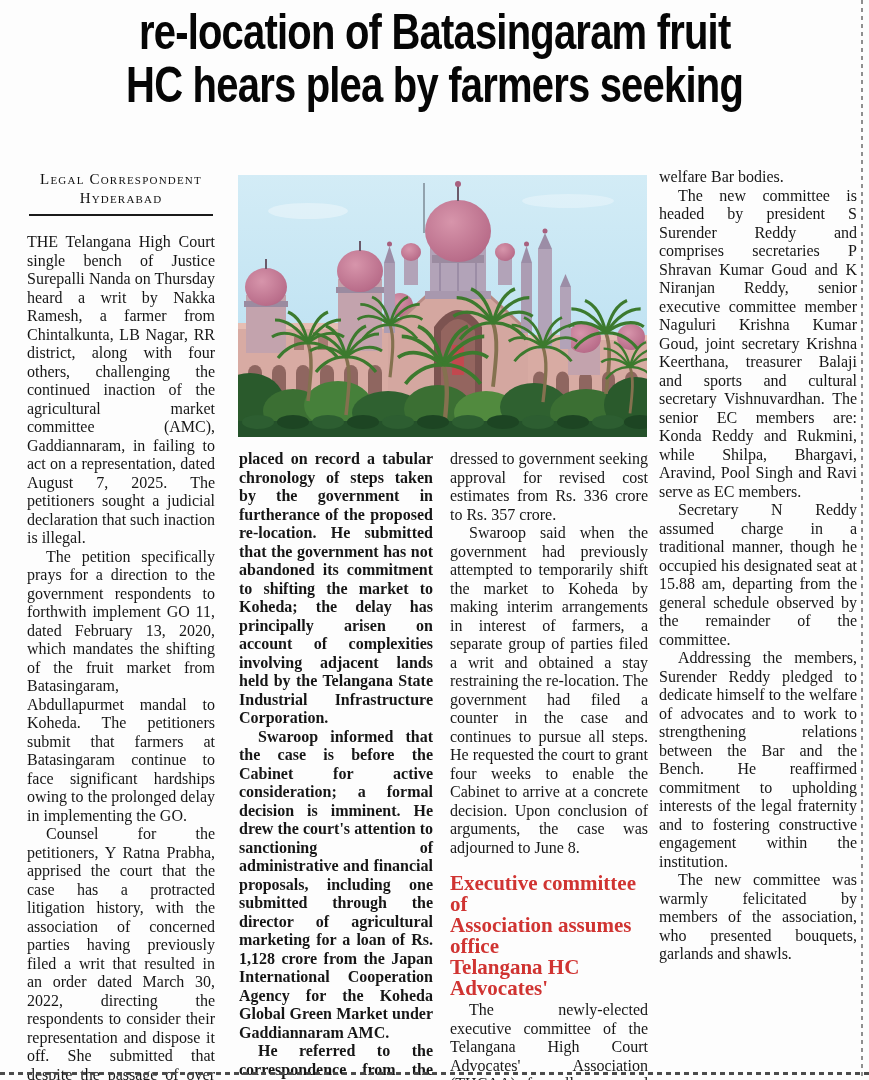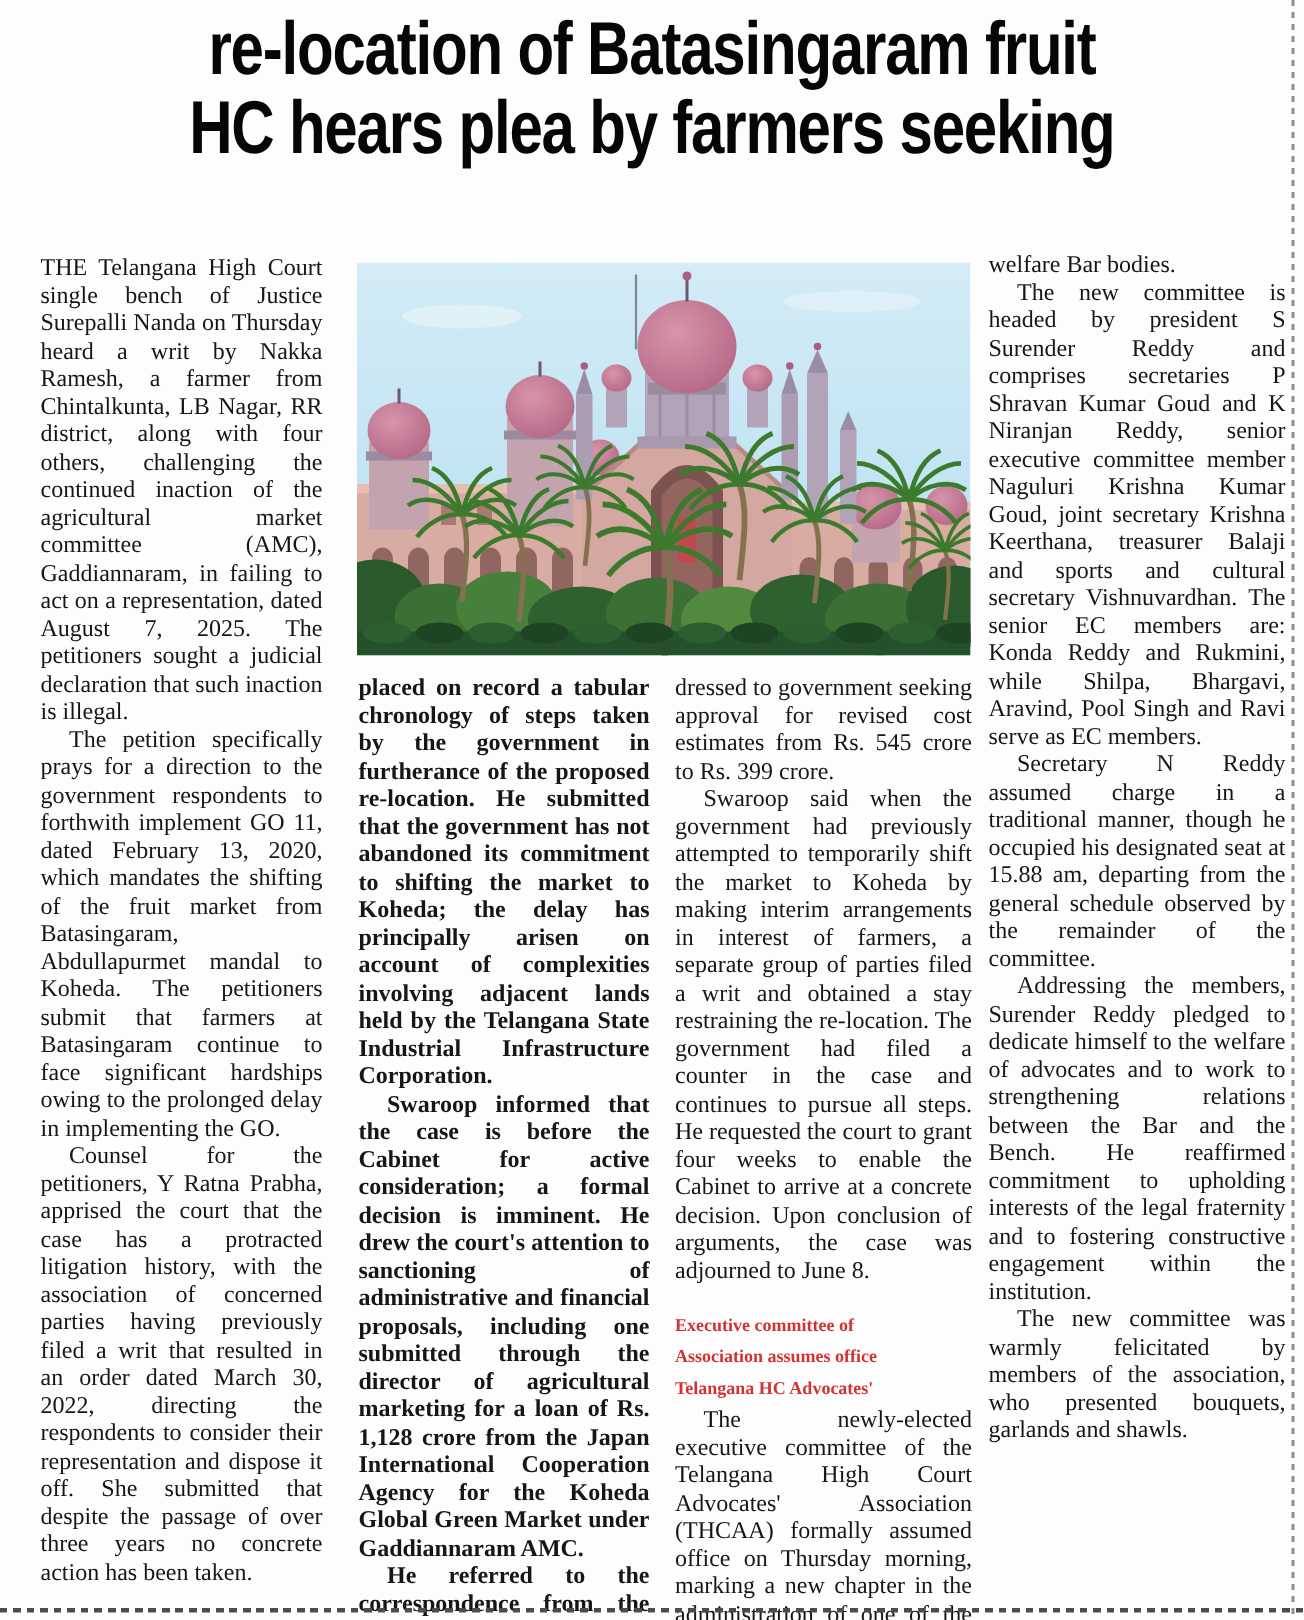--- a/index.html
+++ b/index.html
@@ -36,21 +36,21 @@
   
   .byline{text-align:center;margin-bottom:17px;}
   .byline .bl{
     font-variant:small-caps;
     font-size:15px;line-height:19px;
     letter-spacing:1.2px;
     color:#101010;
   }
   .byline-rule{border:0;border-bottom:2px solid #1b1b1b;margin:6px 2px 0 2px;}
   
-  .subhead{margin:16px 0 2px 0;font-weight:700;font-size:12px;line-height:21px;color:#d03432;text-align:left;}
+  .subhead{margin:16px 0 2px 0;font-weight:700;font-size:21px;line-height:21px;color:#d03432;text-align:left;}
   .subhead span{display:block;}
   
   .photo{position:absolute;left:238px;top:175px;width:409px;height:262px;}
   .photo svg{display:block;width:409px;height:262px;}
   
   .v-dotted{
     position:absolute;left:861px;top:0;width:2px;height:1080px;
     background:repeating-linear-gradient(to bottom,#8f8f8f 0 4px,transparent 4px 8px);
   }
   .h-dotted{
@@ -66,20 +66,25 @@
   <h1 class="headline" style="margin:0;">
     <div class="hline">
         <span>re-location of Batasingaram fruit</span>
       </div>
     <div class="hline">
         <span>HC hears plea by farmers seeking</span>
       </div>
   </h1>
 
   <div class="col col1">
+    <div class="byline">
+      <div class="bl">Legal Correspondent</div>
+      <div class="bl">Hyderabad</div>
+      <hr class="byline-rule">
+    </div>
     <p class="body-p noindent">THE Telangana High Court single bench of Justice Surepalli Nanda on Thursday heard a writ by Nakka Ramesh, a farmer from Chintalkunta, LB Nagar, RR district, along with four others, challenging the continued inaction of the agricultural market committee (AMC), Gaddiannaram, in failing to act on a representation, dated August 7, 2025. The petitioners sought a judicial declaration that such inaction is illegal.</p>
     <p class="body-p">The petition specifically prays for a direction to the government respondents to forthwith implement GO 11, dated February 13, 2020, which mandates the shifting of the fruit market from Batasingaram, Abdullapurmet mandal to Koheda. The petitioners submit that farmers at Batasingaram continue to face significant hardships owing to the prolonged delay in implementing the GO.</p>
     <p class="body-p">Counsel for the petitioners, Y Ratna Prabha, apprised the court that the case has a protracted litigation history, with the association of concerned parties having previously filed a writ that resulted in an order dated March 30, 2022, directing the respondents to consider their representation and dispose it off. She submitted that despite the passage of over three years no concrete action has been taken.</p>
 
   </div>
 
   <div class="photo">
     <svg viewBox="0 0 409 262" xmlns="http://www.w3.org/2000/svg">
       <defs>
         <linearGradient id="skyg" x1="0" y1="0" x2="0" y2="1">
@@ -247,21 +252,21 @@
     </svg>
   </div>
 
   <div class="col col2">
     <p class="body-p noindent">placed on record a tabular chronology of steps taken by the government in furtherance of the proposed re-location. He submitted that the government has not abandoned its commitment to shifting the market to Koheda; the delay has principally arisen on account of complexities involving adjacent lands held by the Telangana State Industrial Infrastructure Corporation.</p>
     <p class="body-p">Swaroop informed that the case is before the Cabinet for active consideration; a formal decision is imminent. He drew the court's attention to sanctioning of administrative and financial proposals, including one submitted through the director of agricultural marketing for a loan of Rs. 1,128 crore from the Japan International Cooperation Agency for the Koheda Global Green Market under Gaddiannaram AMC.</p>
     <p class="body-p justify-last">He referred to the correspondence from the engineer-in-Chief (R &amp; B) endorsing the administrative sanction and letters ad-</p>
   </div>
 
   <div class="col col3">
-    <p class="body-p noindent">dressed to government seeking approval for revised cost estimates from Rs. 545 crore to Rs. 399 crore.</p>
+    <p class="body-p noindent">dressed to government seeking approval for revised cost estimates from Rs. 336 crore to Rs. 357 crore.</p>
     <p class="body-p">Swaroop said when the government had previously attempted to temporarily shift the market to Koheda by making interim arrangements in interest of farmers, a separate group of parties filed a writ and obtained a stay restraining the re-location. The government had filed a counter in the case and continues to pursue all steps. He requested the court to grant four weeks to enable the Cabinet to arrive at a concrete decision. Upon conclusion of arguments, the case was adjourned to June 8.</p>
     <h3 class="subhead">
       <span>Executive committee of</span>
       <span>Association assumes office</span>
       <span>Telangana HC Advocates'</span>
     </h3>
     <p class="body-p justify-last">The newly-elected executive committee of the Telangana High Court Advocates' Association (THCAA) formally assumed office on Thursday morning, marking a new chapter in the administration of one of the State's</p>
   </div>
 
   <div class="col col4">

